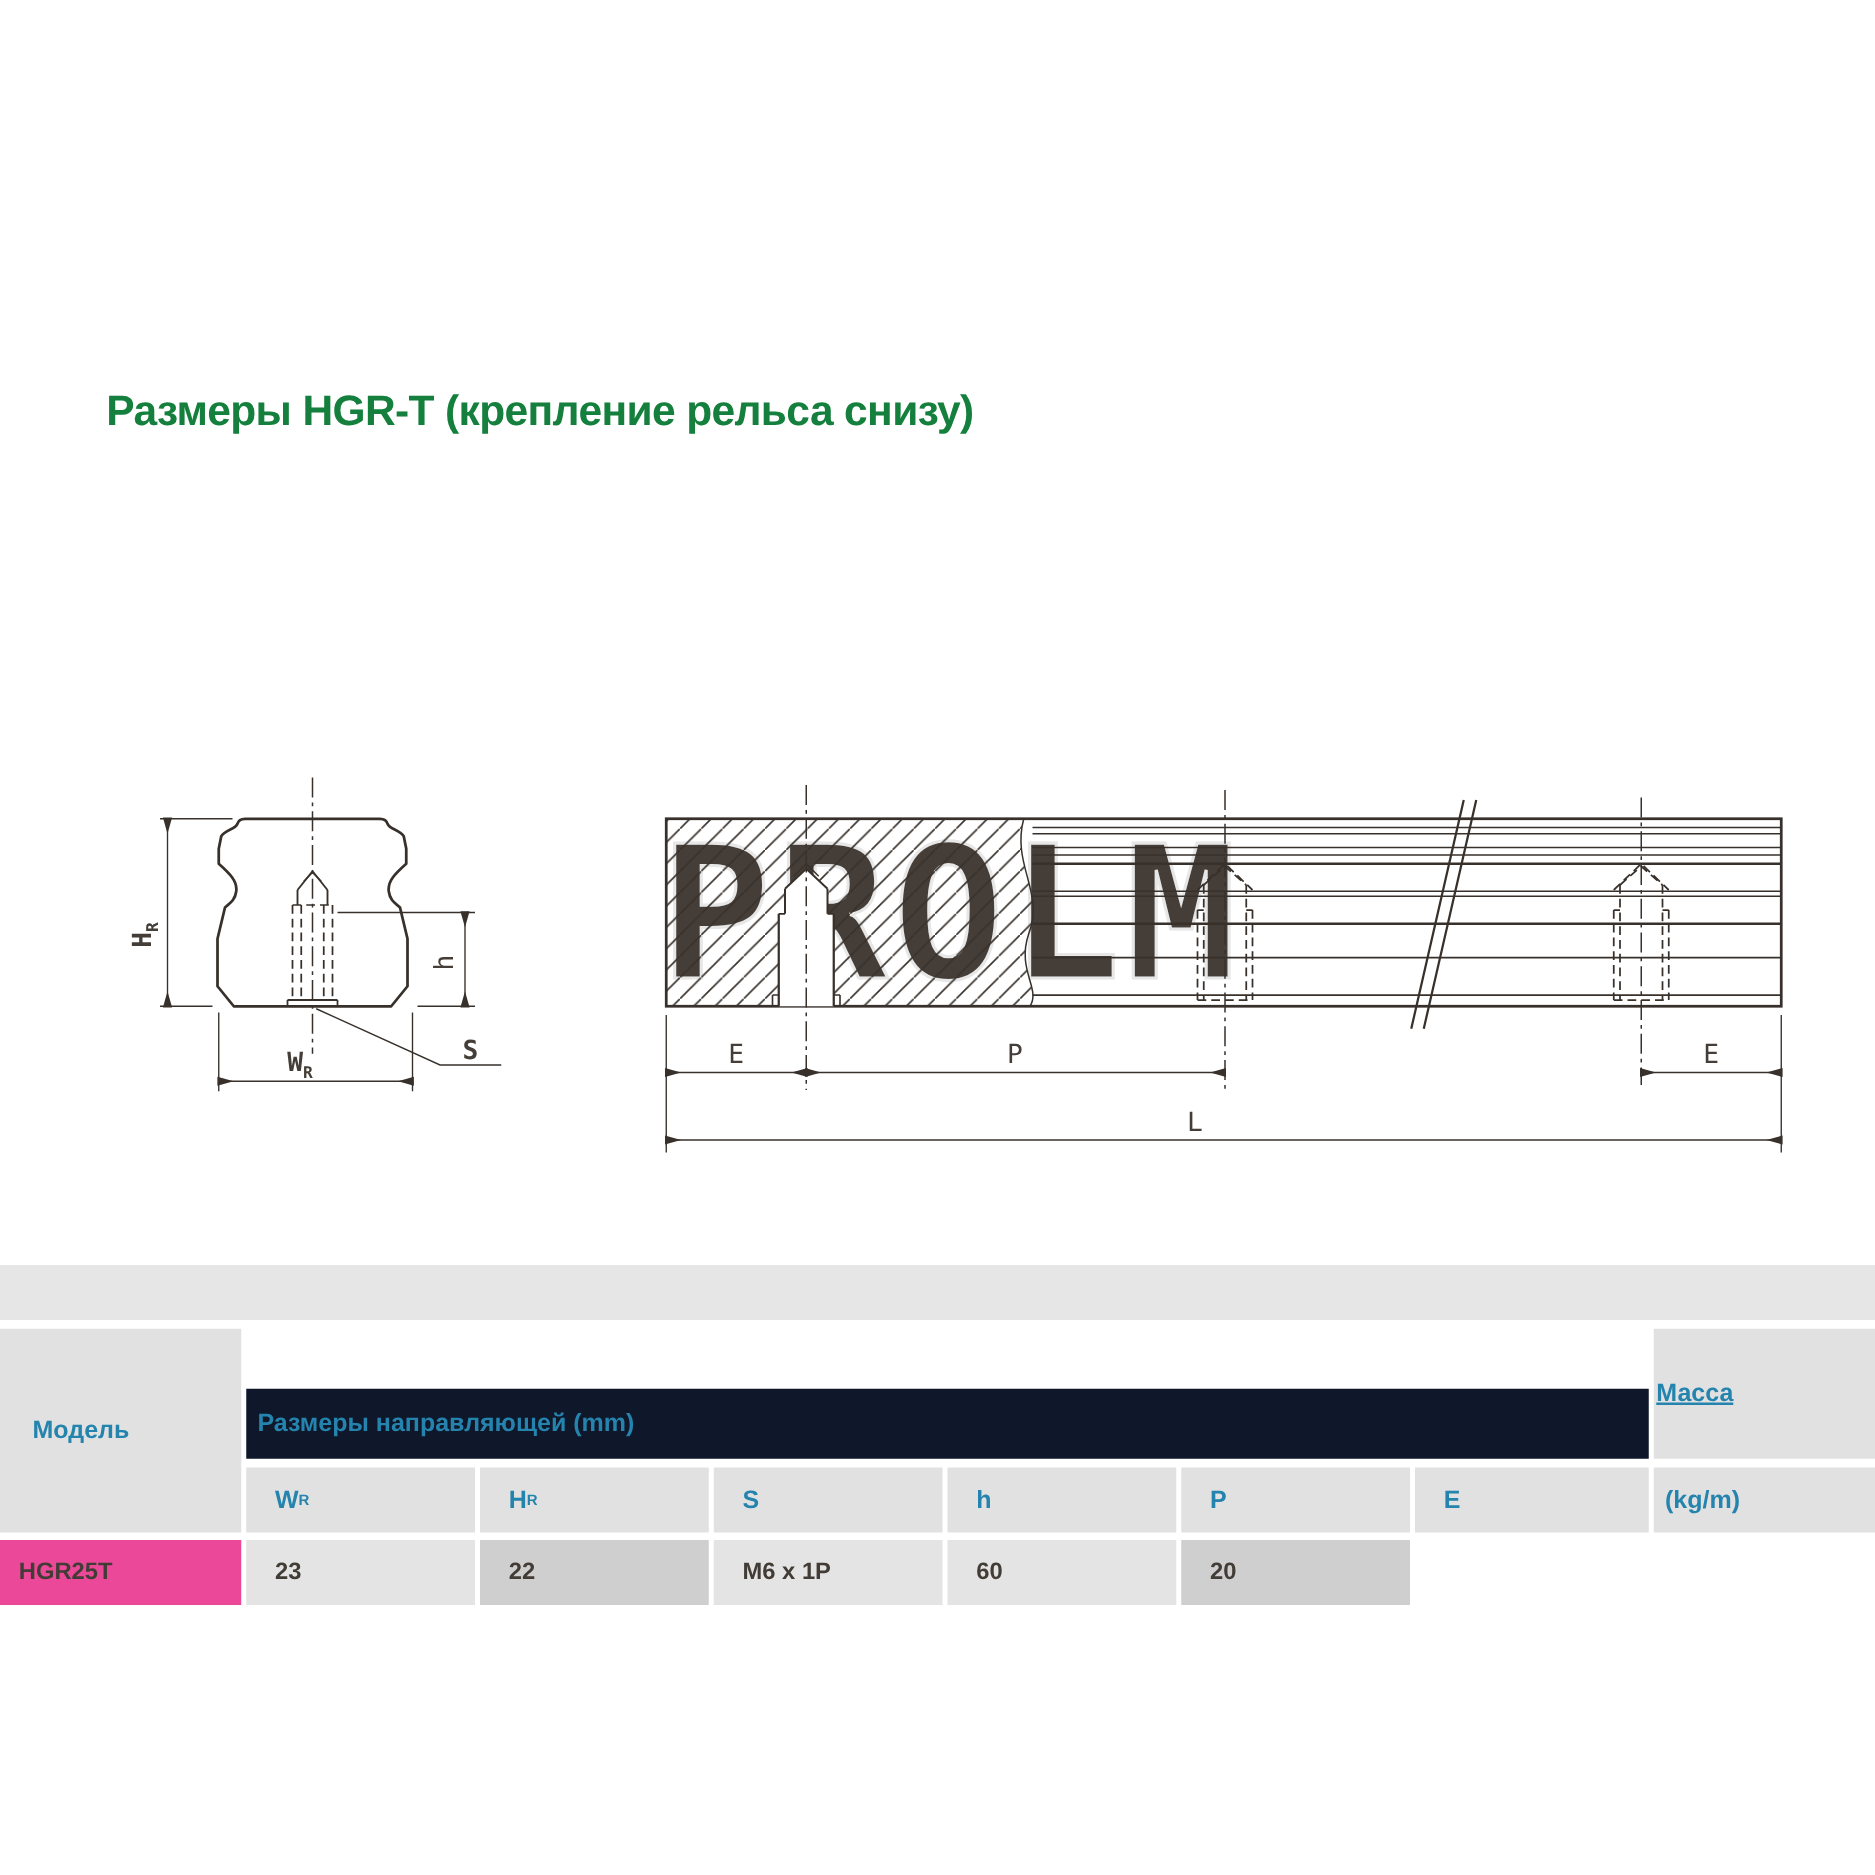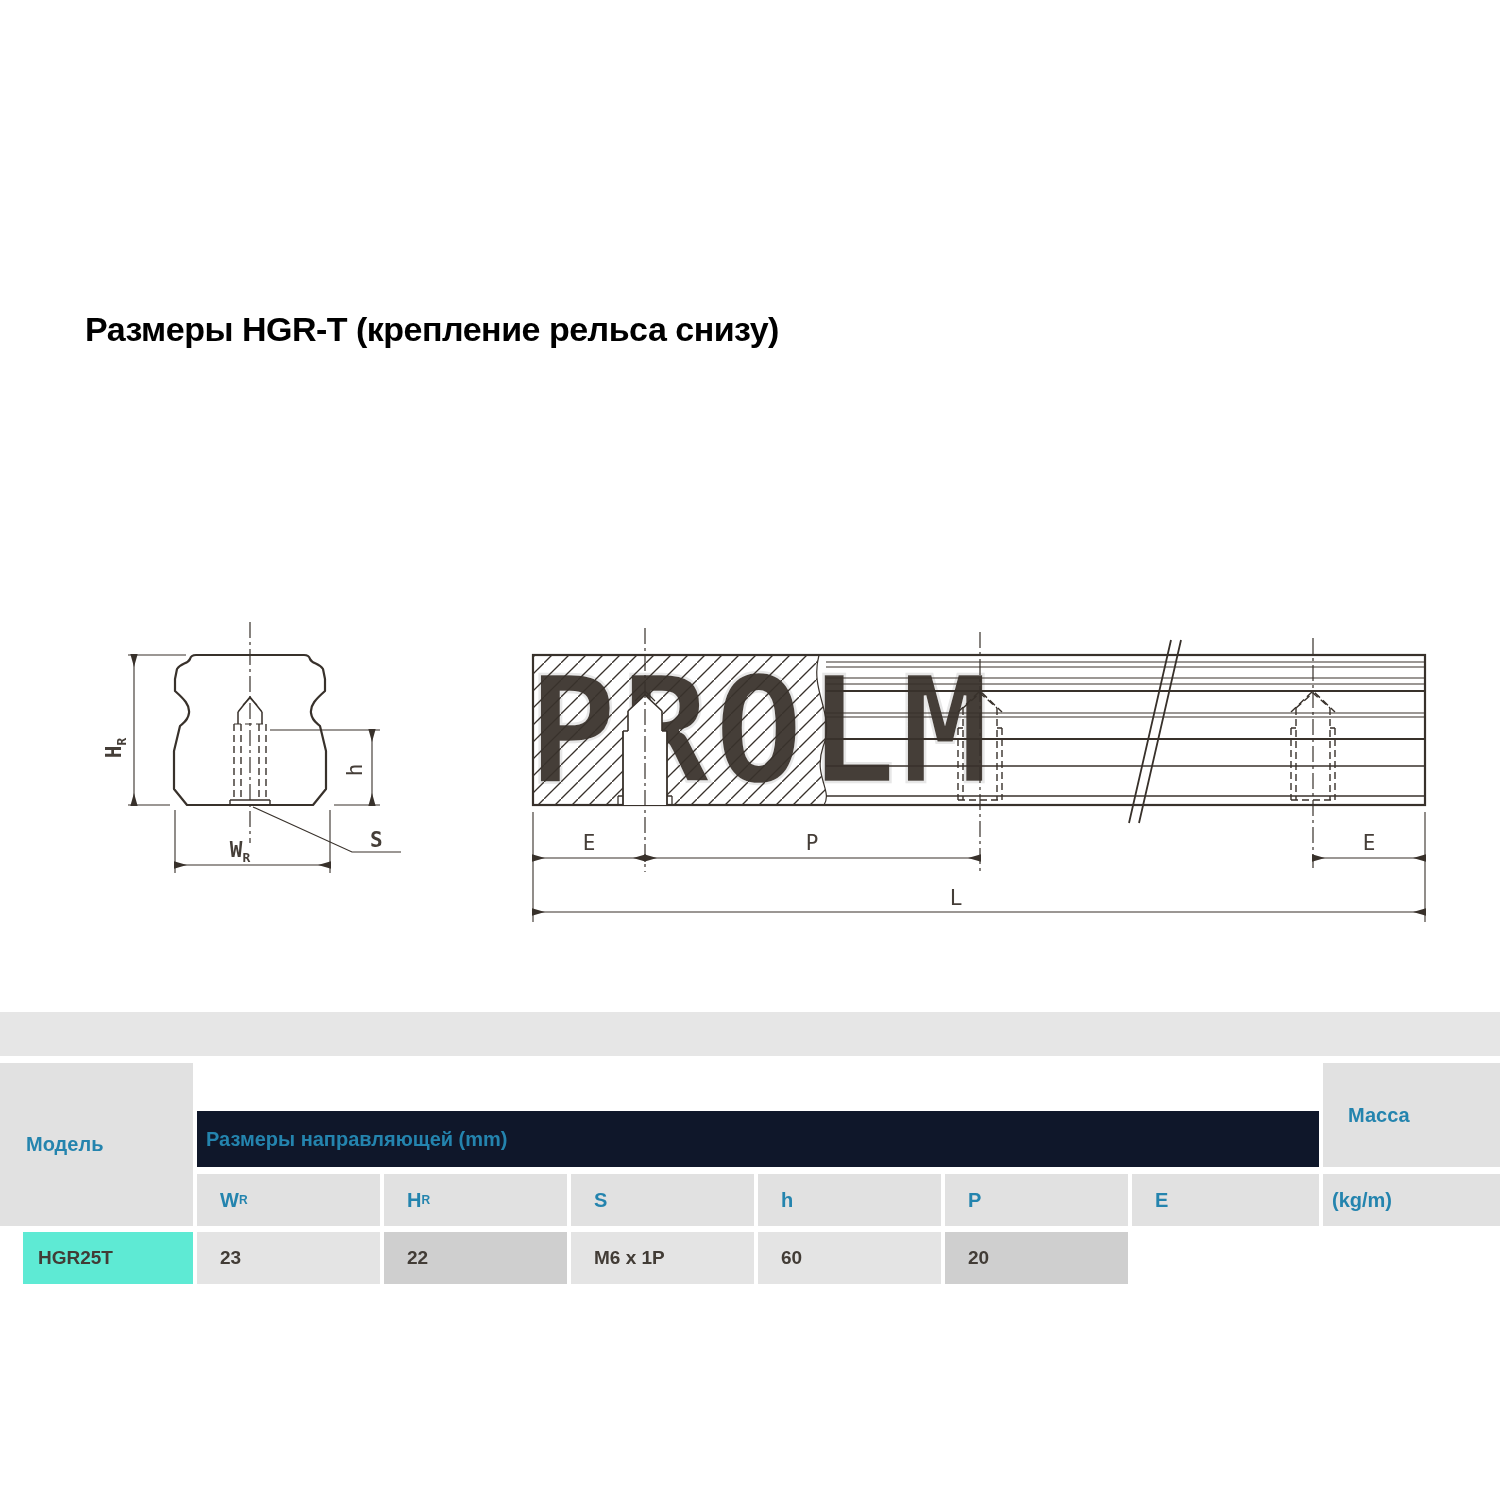--- a/index.html
+++ b/index.html
@@ -3,21 +3,21 @@
 <meta charset="utf-8">
 <style>
   html,body{margin:0;padding:0;}
   body{
     width:1500px;height:1500px;position:relative;background:#ffffff;
     font-family:"Liberation Sans", sans-serif;overflow:hidden;
   }
   
   .page-title{
     position:absolute;left:85px;top:310px;
-    font-size:34px;font-weight:bold;color:#000000;letter-spacing:-0.5px;
+    font-size:34px;font-weight:bold;color:#15803d;letter-spacing:-0.5px;
   }
   
   .drawing{position:absolute;left:0;top:0;width:1500px;height:1000px;}
   .drawing text{fill:#453e38;font-family:"DejaVu Sans Mono", monospace;}
   .dim-label{font-size:21px;}
   .dim-label-b{font-size:21px;font-weight:bold;}
   .svg-sub{font-size:13px;}
   .wm{
     font-family:"DejaVu Sans", sans-serif;font-weight:bold;font-size:148px;
     fill:none;stroke:#e7e7e7;stroke-width:2.5px;letter-spacing:4px;
@@ -31,21 +31,21 @@
     column-gap:4px;
   }
   .thead{grid-template-rows:104px 52px;row-gap:7px;margin-top:7px;}
   .cell{
     display:flex;align-items:center;padding-left:23px;
     font-weight:bold;font-size:20px;
   }
   .hcell{color:#2484ae;}
   .c-model{grid-column:1;grid-row:1/3;padding-left:26px;}
   .c-dims{grid-column:2/8;grid-row:1;padding-left:9px;}
-  .c-mass{grid-column:8;grid-row:1;padding-left:25px;}
+  .c-mass{grid-column:8;grid-row:1;padding-left:2px;text-decoration:underline;}
   .r2{grid-row:2;}
   .c-unit{padding-left:9px;}
   sub{font-size:12px;line-height:0;}
   .data{margin-top:6px;grid-template-rows:52px;}
   .dcell{color:#423c36;font-size:19px;}
   .d1{padding-left:15px;}
   .d8{padding-left:9px;}
 </style>
 </head>
 <body>
@@ -192,20 +192,20 @@
         <sub>R</sub>
       </div>
     <div class="cell hcell r2" style="grid-column:4;background:#e1e1e1;">S</div>
     <div class="cell hcell r2" style="grid-column:5;background:#e1e1e1;">h</div>
     <div class="cell hcell r2" style="grid-column:6;background:#e1e1e1;">P</div>
     <div class="cell hcell r2" style="grid-column:7;background:#e1e1e1;">E</div>
     <div class="cell hcell r2 c-unit" style="grid-column:8;background:#e1e1e1;">(kg/m)</div>
   </div>
 
   <div class="grid data">
-    <div class="cell dcell d1" style="background:#5eead4;margin-left:23px;">HGR25T</div>
+    <div class="cell dcell d1" style="background:#ec4899;">HGR25T</div>
     <div class="cell dcell" style="background:#e4e4e4;">23</div>
     <div class="cell dcell" style="background:#cfcfcf;">22</div>
     <div class="cell dcell" style="background:#e4e4e4;">M6 x 1P</div>
     <div class="cell dcell" style="background:#e4e4e4;">60</div>
     <div class="cell dcell" style="background:#cfcfcf;">20</div>
   </div>
 </div>
 
 </body></html>

